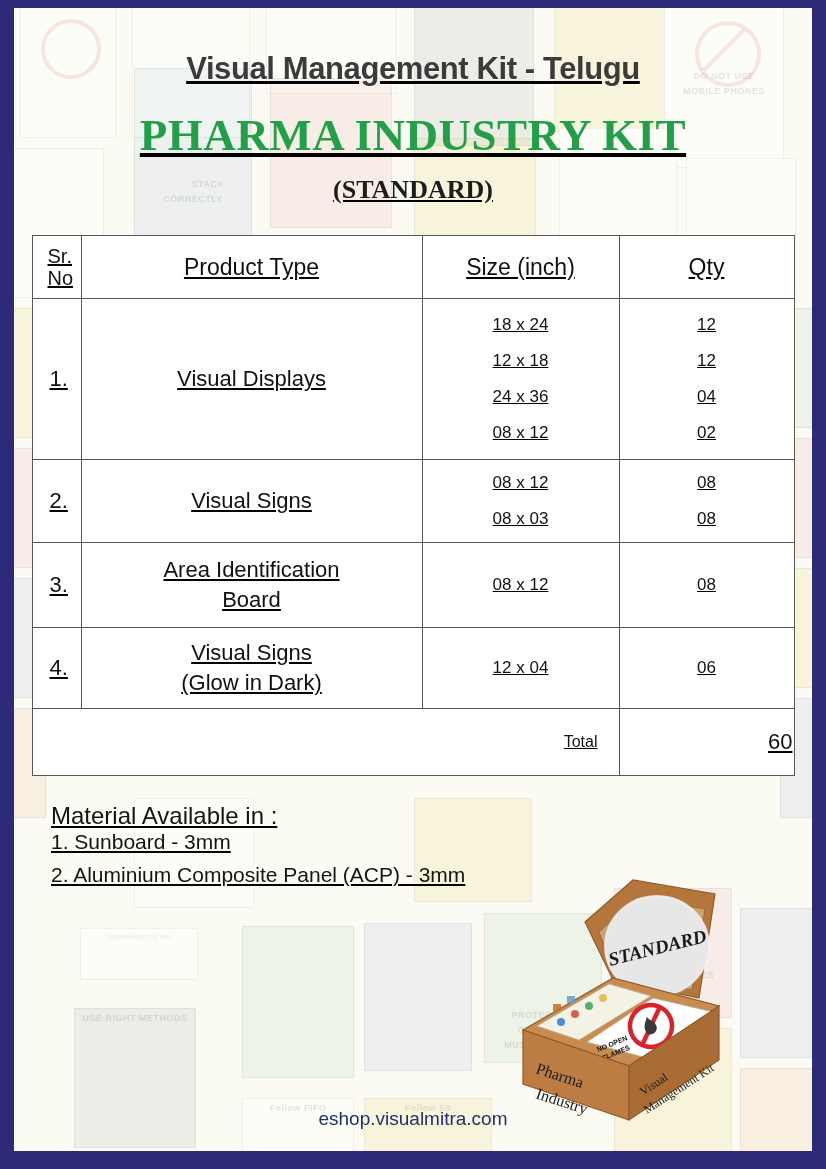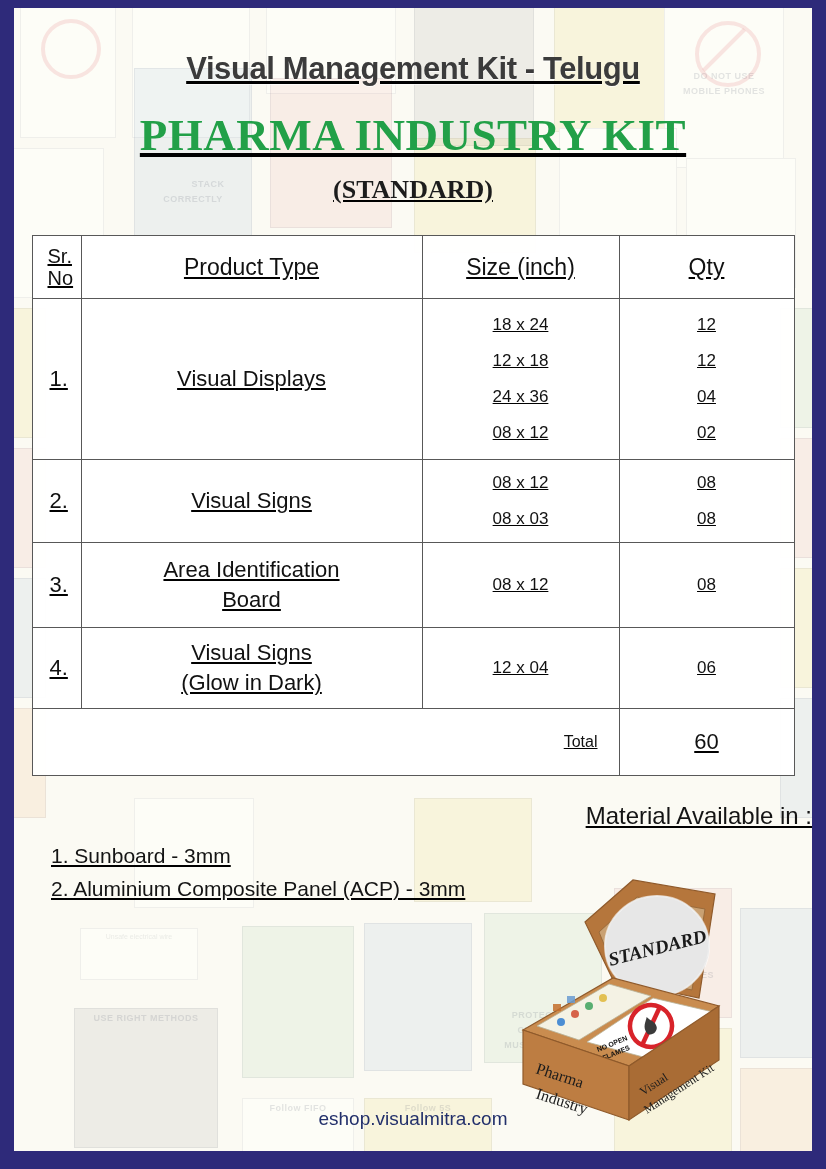--- a/index.html
+++ b/index.html
@@ -158,35 +158,33 @@
   .r4 td { height: 78px; }
   .rt td { height: 64px; }
   .total-label {
     text-align: right;
     padding-right: 21px;
     font-size: 16px;
     font-weight: bold;
     vertical-align: middle;
   }
   .total-qty {
-    text-align: center;
+    text-align: right;
     font-size: 22px;
     vertical-align: middle;
     margin-left: 12px;
   }
 
   
   .material {
     margin: 26px 0 0 37px;
     color: #141414;
   }
   .material .mat-head {
     font-size: 24px;
-    margin-bottom: 14px;
-    text-align: right;
   }
   .material .mat-item {
     font-size: 21px;
     margin-bottom: 9px;
   }
 
   
   .box-art {
     position: absolute;
     left: 487px;
@@ -252,21 +250,21 @@
     <div class="wm wm-orange" style="left:-14px; top:700px; width:46px; height:110px;"></div>
 
     <div class="wm wm-green" style="left:766px; top:300px; width:46px; height:120px;"></div>
     <div class="wm wm-red" style="left:766px; top:430px; width:46px; height:120px;"></div>
     <div class="wm wm-yellow" style="left:766px; top:560px; width:46px; height:120px;"></div>
     <div class="wm wm-blue" style="left:766px; top:690px; width:46px; height:120px;"></div>
 
     <div class="wm" style="left:66px; top:920px; width:118px; height:52px;">
       <div class="wm-body">Unsafe electrical wire</div>
     </div>
-    <div class="wm wm-dark" style="left:60px; top:1000px; width:144px; height:140px;">
+    <div class="wm wm-dark" style="left:60px; top:1000px; width:122px; height:140px;">
       <div class="wm-title">USE RIGHT METHODS</div>
     </div>
     <div class="wm wm-green" style="left:228px; top:918px; width:112px; height:152px;"></div>
     <div class="wm" style="left:228px; top:1090px; width:112px; height:56px;">
       <div class="wm-title">Follow FIFO</div>
     </div>
     <div class="wm wm-blue" style="left:350px; top:915px; width:108px; height:148px;"></div>
     <div class="wm wm-yellow" style="left:350px; top:1090px; width:128px; height:56px;">
       <div class="wm-title">Follow 5S</div>
     </div>

